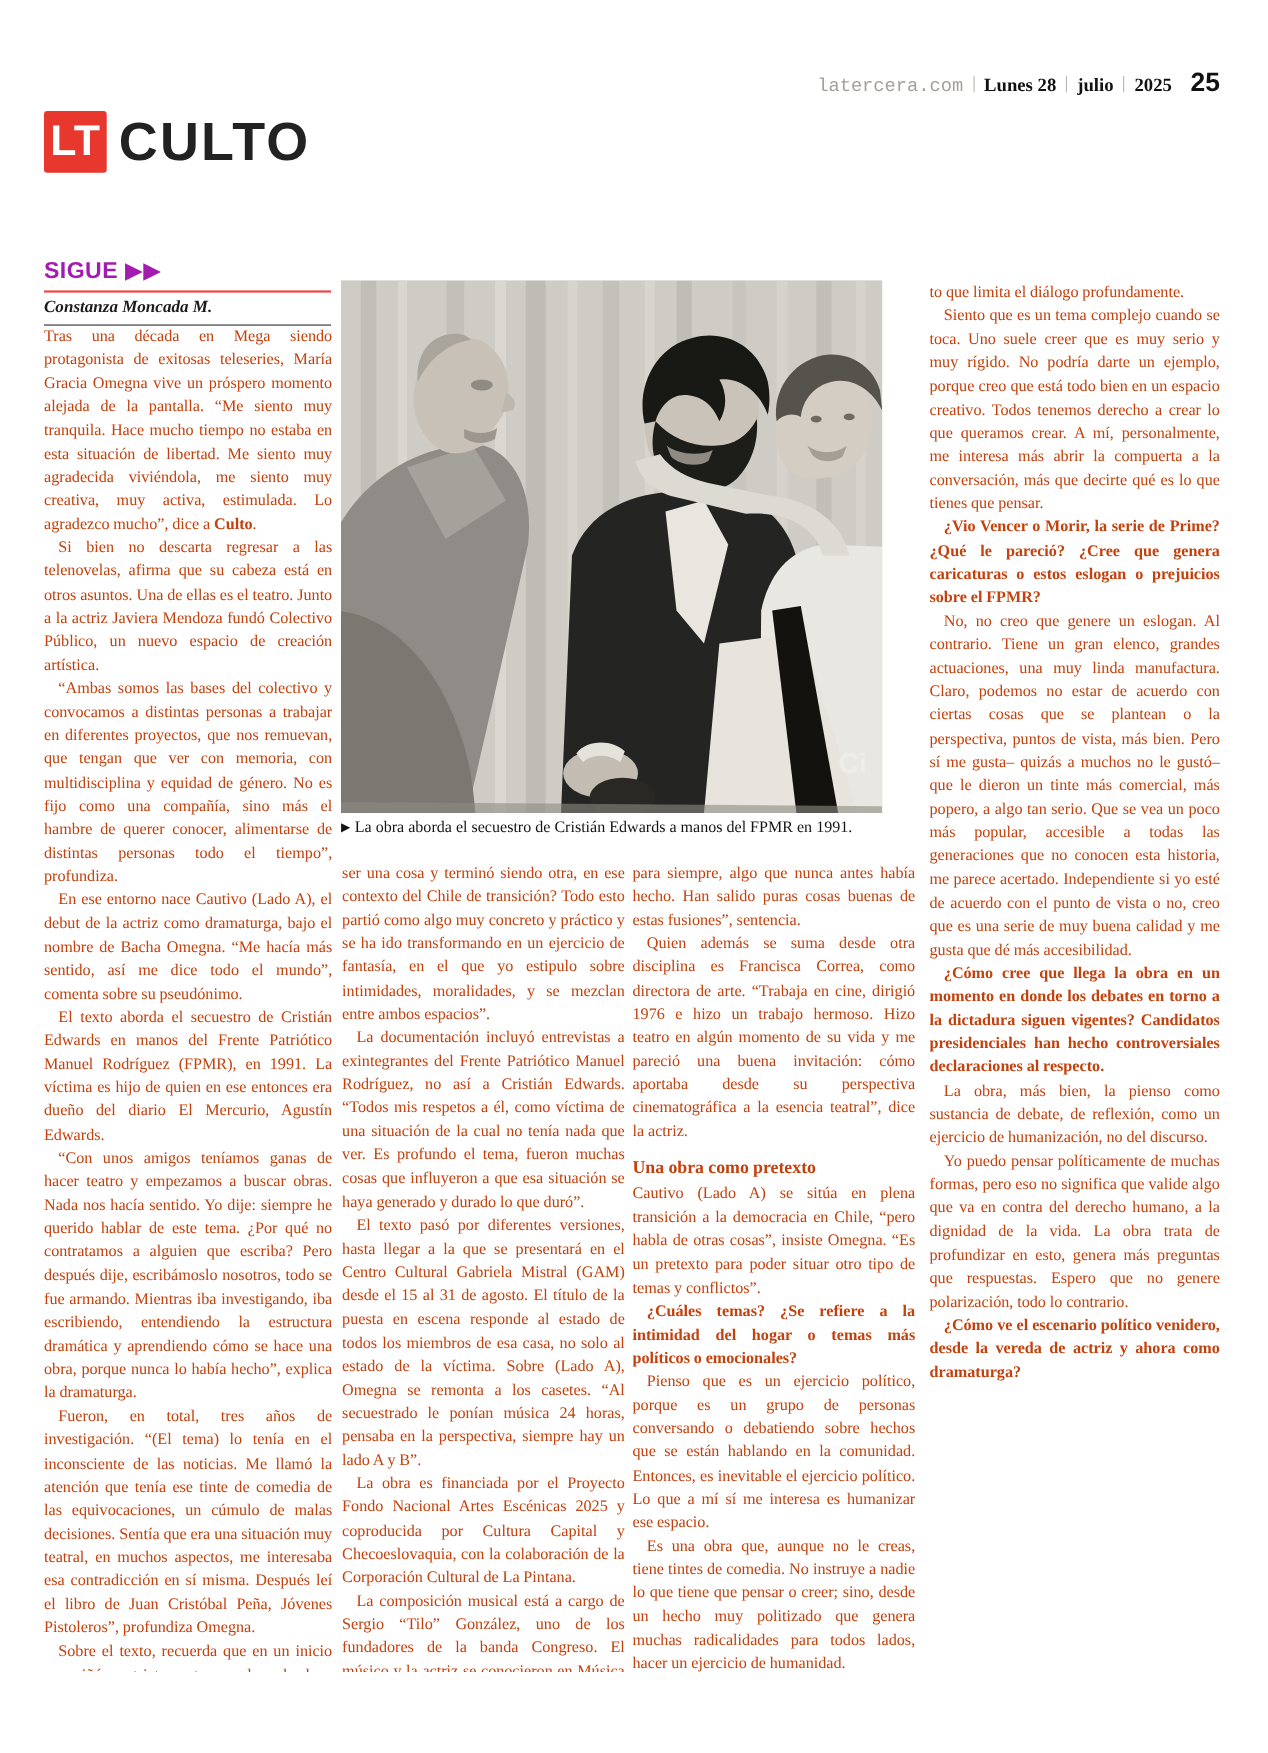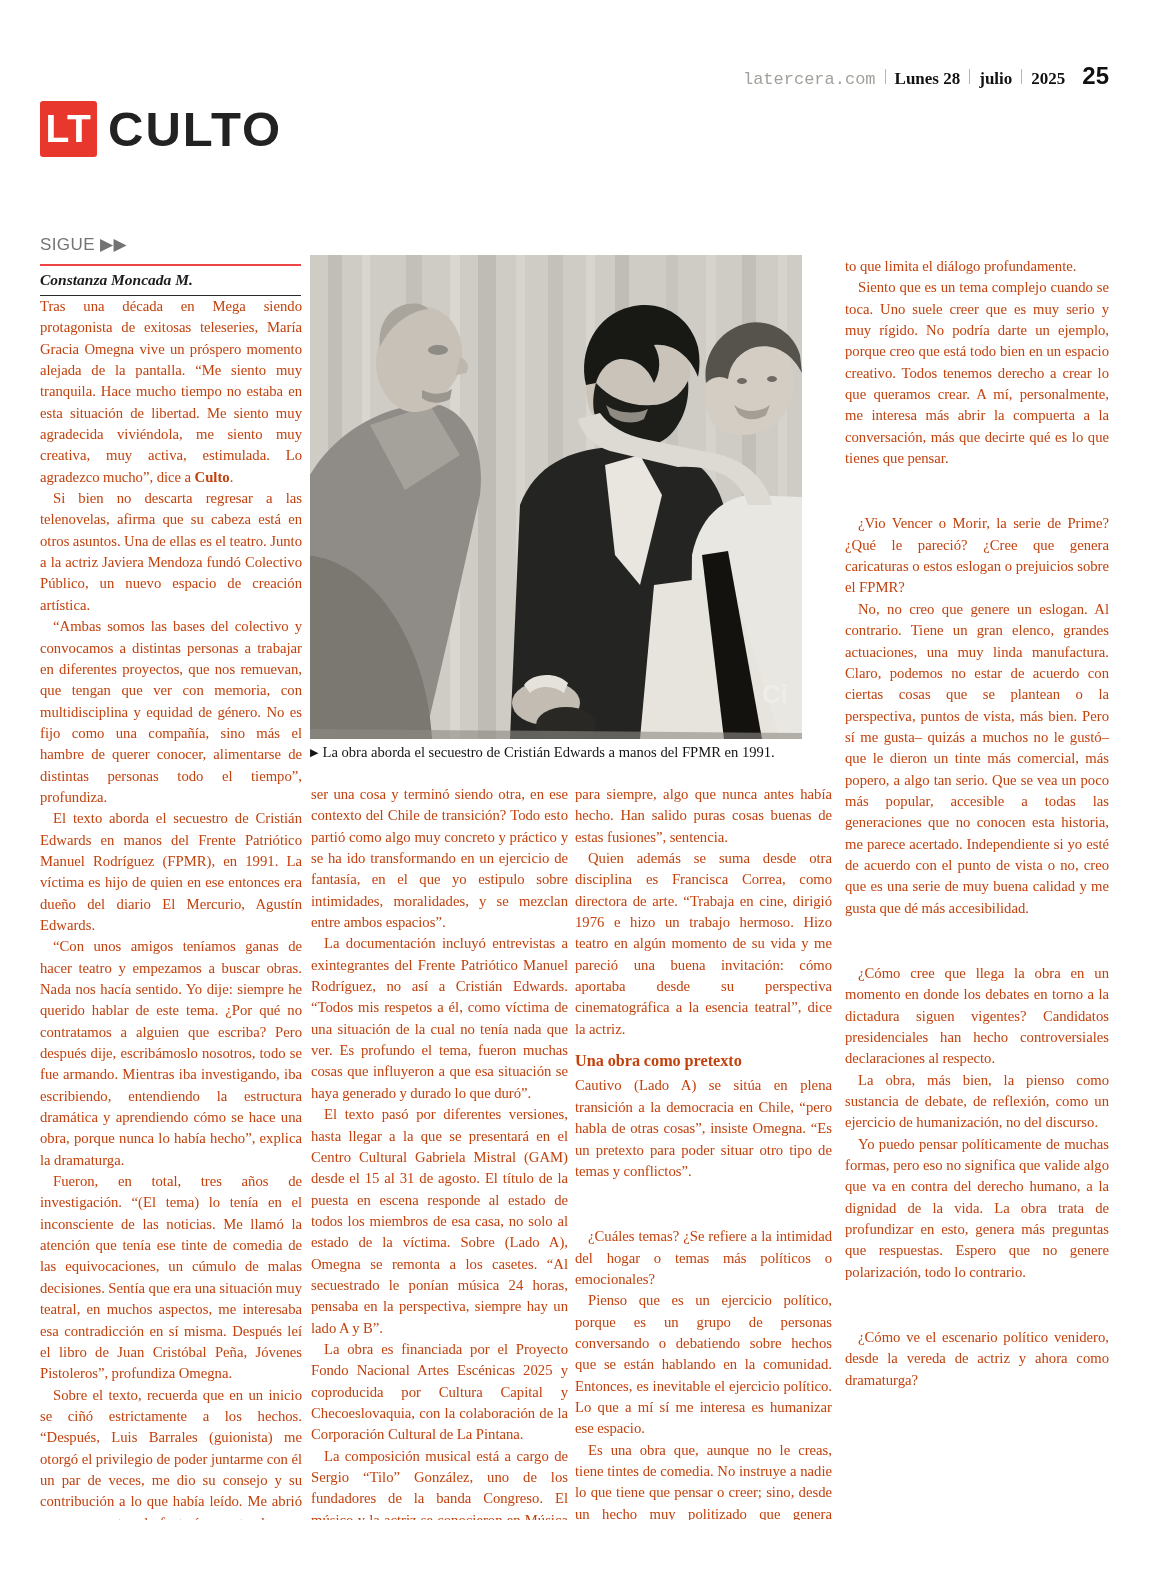--- a/index.html
+++ b/index.html
@@ -29,42 +29,42 @@
   }
   .logo-name {
     font-family:"Liberation Sans","DejaVu Sans",sans-serif;
     font-weight:bold; font-size:49px; letter-spacing:2px; color:#222;
     line-height:1;
   }
 
   .kicker {
     position:absolute; left:40px; top:234px;
     font-family:"Liberation Sans","DejaVu Sans",sans-serif;
-    font-weight:normal; font-size:17px; letter-spacing:0.4px; color:#737373;
+    font-weight:bold; font-size:21px; letter-spacing:0.4px; color:#a21caf;
   }
   .byline-block {
     position:absolute; left:40px; top:264px; width:261px;
     border-top:2px solid #ef4444; border-bottom:1.5px solid #2b2b2b;
     padding:5px 0 6px 0;
     font-style:italic; font-weight:bold; font-size:15.5px; color:#1b1b1b;
   }
 
   
   .col {
     position:absolute; text-align:justify; color:#c2410c;
     font-size:14.7px; line-height:21.35px; overflow:hidden;
     word-spacing:-0.2px;
   }
   .col-1 { left:40px;  top:296px; width:262px; height:1224px; }
   .col-2 { left:311px; top:784px; width:257px; height:736px; }
   .col-3 { left:575px; top:784px; width:257px; height:736px; }
   .col-4 { left:845px; top:256px; width:264px; height:1264px; }
   .col p, .col h3 { margin:0; }
   .para.indent { text-indent:13px; }
-  .para.question { font-weight:normal;margin-top:44px; }
+  .para.question { font-weight:bold; }
   .para.subhead { font-weight:bold; font-size:16.2px; margin-top:11px; margin-bottom:3px; }
   .b { font-weight:bold; }
 
   
   .photo-frame { position:absolute; left:310px; top:255px; width:492px; height:484px; overflow:hidden; background:#c9c6c0; }
   .photo-frame svg { display:block; }
   .caption {
     position:absolute; left:310px; top:743px; width:492px;
     font-size:14.6px; color:#141414; line-height:19px;
   }
@@ -155,20 +155,21 @@
 </div>
 
 <div class="caption">
   <span class="marker">▶</span><span>La obra aborda el secuestro de Cristián Edwards a manos del FPMR en 1991.</span>
 </div>
 
 <div class="col col-1">
     <p class="para body"><span>Tras una década en Mega siendo protagonista de exitosas teleseries, María Gracia Omegna vive un próspero momento alejada de la pantalla. “Me siento muy tranquila. Hace mucho tiempo no estaba en esta situación de libertad. Me siento muy agradecida viviéndola, me siento muy creativa, muy activa, estimulada. Lo agradezco mucho”, dice a </span><span class="b">Culto</span><span>.</span></p>
     <p class="para body indent">Si bien no descarta regresar a las telenovelas, afirma que su cabeza está en otros asuntos. Una de ellas es el teatro. Junto a la actriz Javiera Mendoza fundó Colectivo Público, un nuevo espacio de creación artística.</p>
     <p class="para body indent">“Ambas somos las bases del colectivo y convocamos a distintas personas a trabajar en diferentes proyectos, que nos remuevan, que tengan que ver con memoria, con multidisciplina y equidad de género. No es fijo como una compañía, sino más el hambre de querer conocer, alimentarse de distintas personas todo el tiempo”, profundiza.</p>
+    <p class="para body indent">En ese entorno nace Cautivo (Lado A), el debut de la actriz como dramaturga, bajo el nombre de Bacha Omegna. “Me hacía más sentido, así me dice todo el mundo”, comenta sobre su pseudónimo.</p>
     <p class="para body indent">El texto aborda el secuestro de Cristián Edwards en manos del Frente Patriótico Manuel Rodríguez (FPMR), en 1991. La víctima es hijo de quien en ese entonces era dueño del diario El Mercurio, Agustín Edwards.</p>
     <p class="para body indent">“Con unos amigos teníamos ganas de hacer teatro y empezamos a buscar obras. Nada nos hacía sentido. Yo dije: siempre he querido hablar de este tema. ¿Por qué no contratamos a alguien que escriba? Pero después dije, escribámoslo nosotros, todo se fue armando. Mientras iba investigando, iba escribiendo, entendiendo la estructura dramática y aprendiendo cómo se hace una obra, porque nunca lo había hecho”, explica la dramaturga.</p>
     <p class="para body indent">Fueron, en total, tres años de investigación. “(El tema) lo tenía en el inconsciente de las noticias. Me llamó la atención que tenía ese tinte de comedia de las equivocaciones, un cúmulo de malas decisiones. Sentía que era una situación muy teatral, en muchos aspectos, me interesaba esa contradicción en sí misma. Después leí el libro de Juan Cristóbal Peña, Jóvenes Pistoleros”, profundiza Omegna.</p>
     <p class="para body indent">Sobre el texto, recuerda que en un inicio se ciñó estrictamente a los hechos. “Después, Luis Barrales (guionista) me otorgó el privilegio de poder juntarme con él un par de veces, me dio su consejo y su contribución a lo que había leído. Me abrió una compuerta a la fantasía, a entender que esto era un pretexto para hablar de otras cosas. Finalmente, lo que a mí me interesaba era fantasear sobre la intimidad de ese hogar. ¿Cuál era la intimidad? ¿Qué hacían? ¿Cuáles eran las conversaciones? ¿Cuáles eran los conflictos? ¿Cómo convivían con algo que pensaron que iba a</p>
   </div>
 <div class="col col-2">
     <p class="para body">ser una cosa y terminó siendo otra, en ese contexto del Chile de transición? Todo esto partió como algo muy concreto y práctico y se ha ido transformando en un ejercicio de fantasía, en el que yo estipulo sobre intimidades, moralidades, y se mezclan entre ambos espacios”.</p>
     <p class="para body indent">La documentación incluyó entrevistas a exintegrantes del Frente Patriótico Manuel Rodríguez, no así a Cristián Edwards. “Todos mis respetos a él, como víctima de una situación de la cual no tenía nada que ver. Es profundo el tema, fueron muchas cosas que influyeron a que esa situación se haya generado y durado lo que duró”.</p>
     <p class="para body indent">El texto pasó por diferentes versiones, hasta llegar a la que se presentará en el Centro Cultural Gabriela Mistral (GAM) desde el 15 al 31 de agosto. El título de la puesta en escena responde al estado de todos los miembros de esa casa, no solo al estado de la víctima. Sobre (Lado A), Omegna se remonta a los casetes. “Al secuestrado le ponían música 24 horas, pensaba en la perspectiva, siempre hay un lado A y B”.</p>
     <p class="para body indent">La obra es financiada por el Proyecto Fondo Nacional Artes Escénicas 2025 y coproducida por Cultura Capital y Checoeslovaquia, con la colaboración de la Corporación Cultural de La Pintana.</p>

